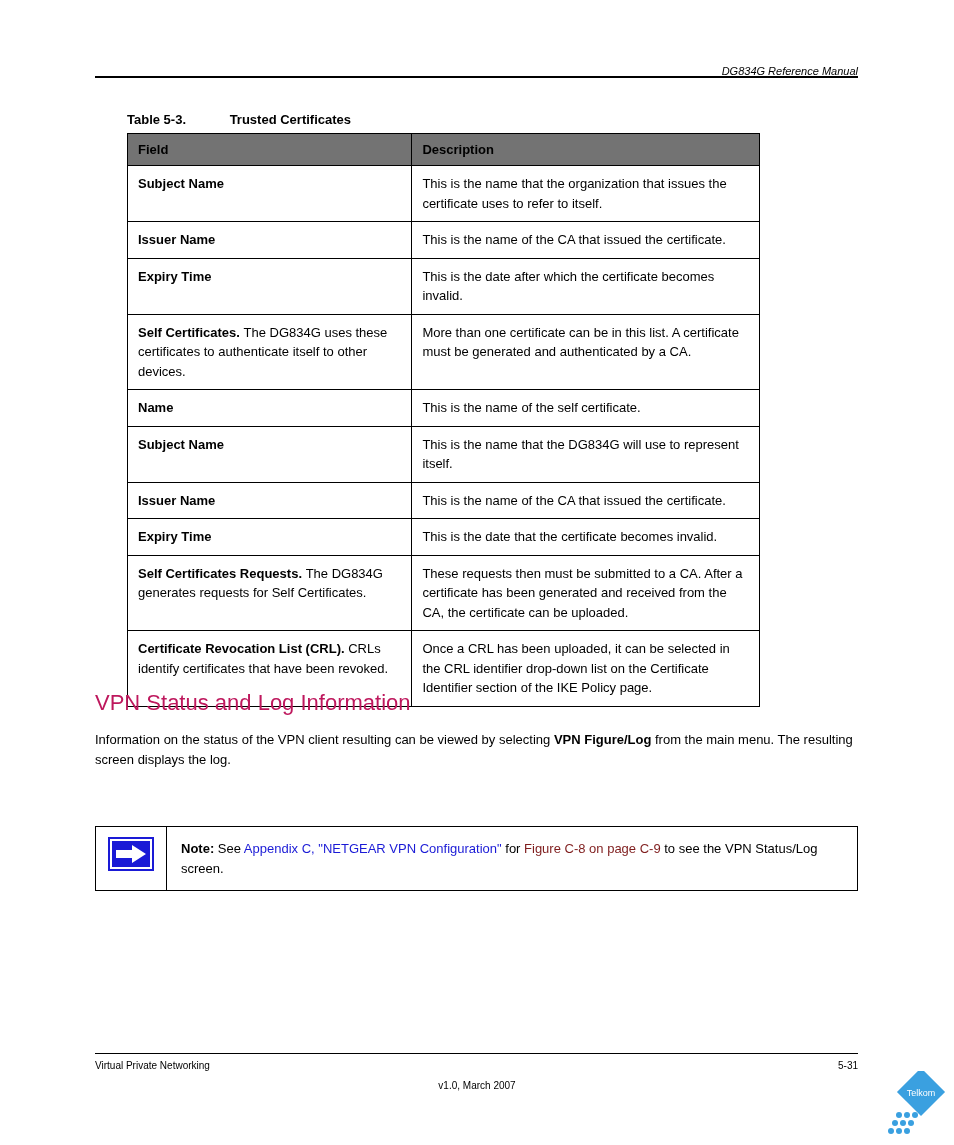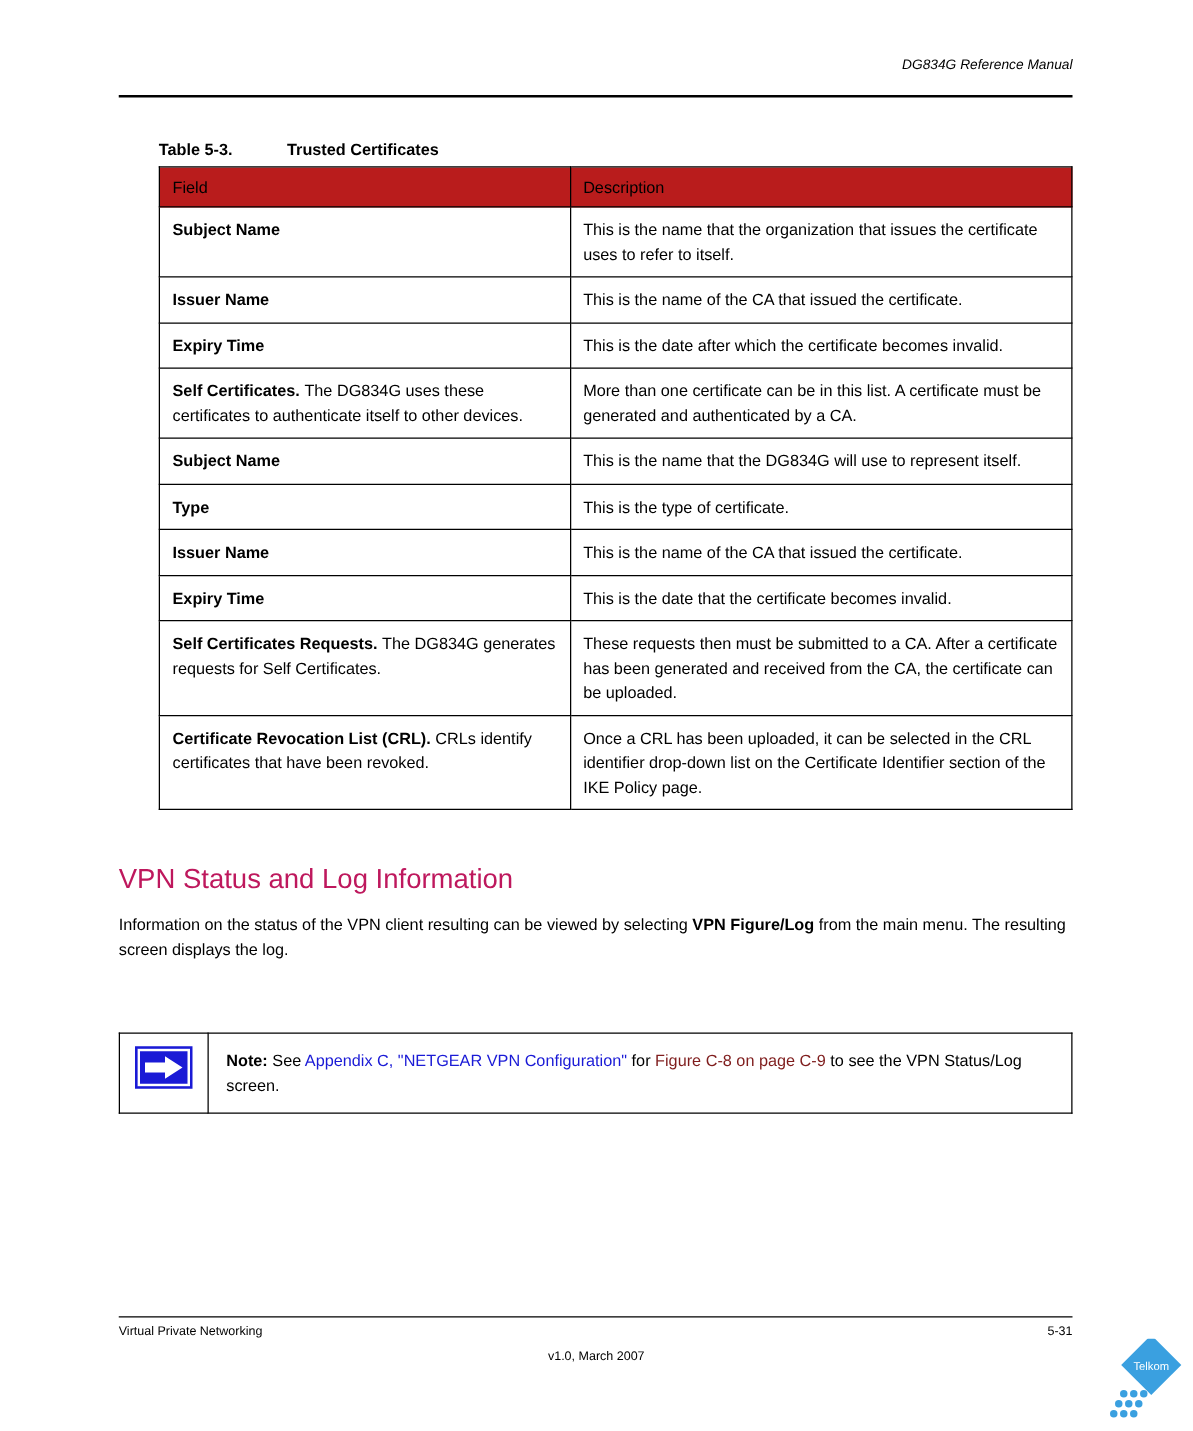--- a/index.html
+++ b/index.html
@@ -1,23 +1,23 @@
 <!DOCTYPE html>
 <html><head>
 <meta charset="utf-8">
 <style>
   * { box-sizing: border-box; margin: 0; padding: 0; }
   html, body { width: 954px; height: 1145px; background: #fff; font-family: Arial, Helvetica, sans-serif; color: #000; }
   .page { position: relative; width: 954px; height: 1145px; }
   .header-line { position: absolute; left: 95px; top: 76px; width: 763px; border-top: 2px solid #000; }
-  .header-text { position: absolute; right: 96px; top: 46px; font-size: 11px; font-style: italic; text-align: center; }
-  .table1 { position: absolute; left: 127px; top: 112px; width: 731px; border-collapse: collapse; padding-left: 36px; }
+  .header-text { position: absolute; right: 96px; top: 65px; font-size: 11px; font-style: italic; text-align: center; }
+  .table1 { position: absolute; left: 127px; top: 112px; width: 633px; border-collapse: collapse; padding-left: 36px; }
   .table1 caption { caption-side: top; text-align: left; font-size: 13px; font-weight: bold; padding-bottom: 6px; }
   .table1 th, .table1 td { border: 1px solid #000; padding: 8px 10px; font-size: 13px; vertical-align: top; }
-  .table1 th { background: #b91c1c; text-align: left; font-weight: normal; }
+  .table1 th { background: #737373; text-align: left; font-weight: bold; }
   .table1 td { line-height: 1.5; }
   .table1 td strong { font-weight: bold; }
   .section-heading { position: absolute; left: 95px; top: 690px; font-size: 22px; color: #be185d; font-weight: normal; }
   .body-text { position: absolute; left: 95px; top: 730px; width: 763px; font-size: 13px; line-height: 1.5; }
   .note-box { position: absolute; left: 95px; top: 826px; width: 763px; border: 1px solid #000; border-collapse: collapse; }
   .note-box td { border: 1px solid #000; padding: 12px 14px; font-size: 13px; vertical-align: top; line-height: 1.5; }
   .note-icon-cell { width: 60px; text-align: center; padding: 10px 4px; }
   .note-icon { width: 42px; height: 30px; background: #1a1ad6; display: inline-flex; align-items: center; justify-content: center; border: 2px solid #fff; outline: 2px solid #1a1ad6; }
   .note-icon svg { width: 34px; height: 22px; }
   .footer-line { position: absolute; left: 95px; top: 1053px; width: 763px; border-top: 1px solid #000; }
@@ -54,26 +54,26 @@
         </tr>
       <tr>
           <td><strong>Expiry Time</strong><span></span></td>
           <td>This is the date after which the certificate becomes invalid.</td>
         </tr>
       <tr>
           <td><strong>Self Certificates. </strong><span>The DG834G uses these certificates to authenticate itself to other devices.</span></td>
           <td>More than one certificate can be in this list. A certificate must be generated and authenticated by a CA.</td>
         </tr>
       <tr>
+          <td><strong>Name</strong><span></span></td>
+          <td>This is the name of the self certificate.</td>
+        </tr>
+      <tr>
           <td><strong>Subject Name</strong><span></span></td>
           <td>This is the name that the DG834G will use to represent itself.</td>
-        </tr>
-      <tr>
-          <td><strong>Type</strong><span></span></td>
-          <td>This is the type of certificate.</td>
         </tr>
       <tr>
           <td><strong>Issuer Name</strong><span></span></td>
           <td>This is the name of the CA that issued the certificate.</td>
         </tr>
       <tr>
           <td><strong>Expiry Time</strong><span></span></td>
           <td>This is the date that the certificate becomes invalid.</td>
         </tr>
       <tr>

